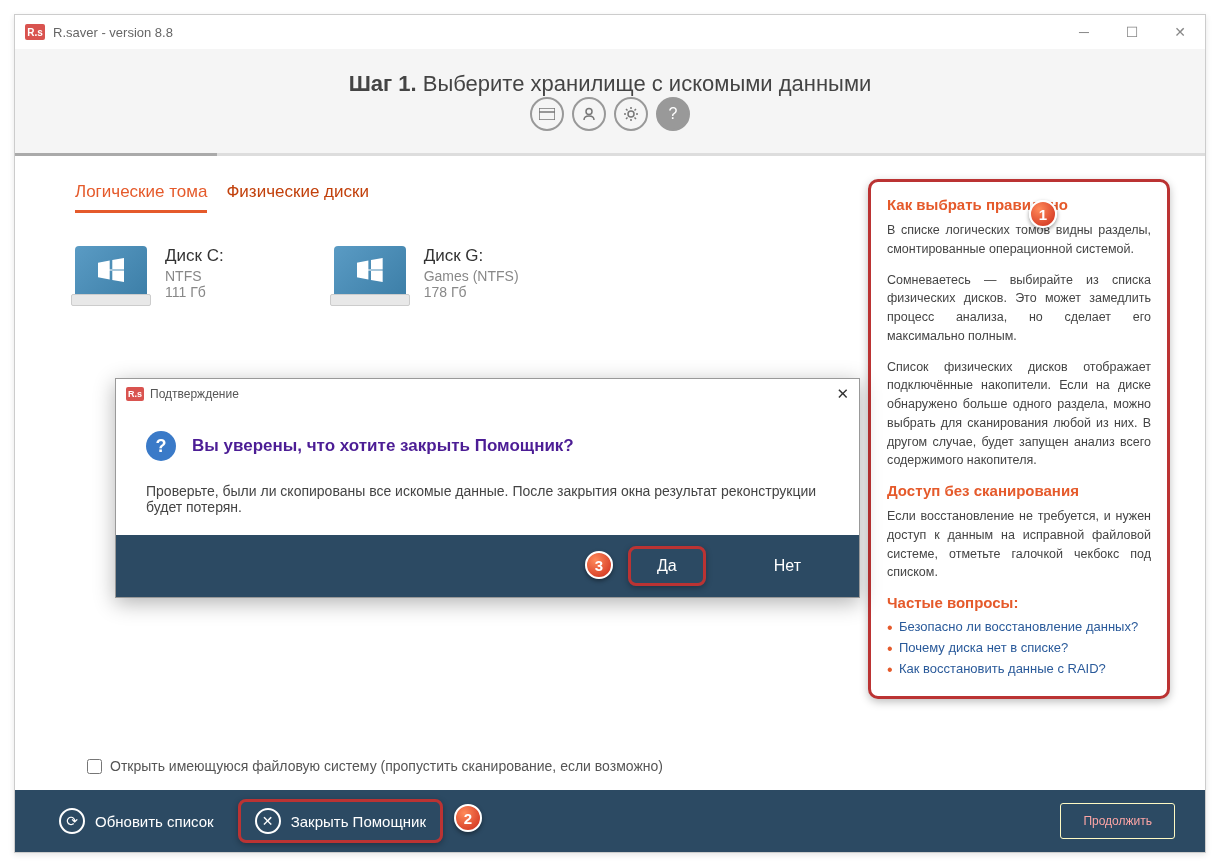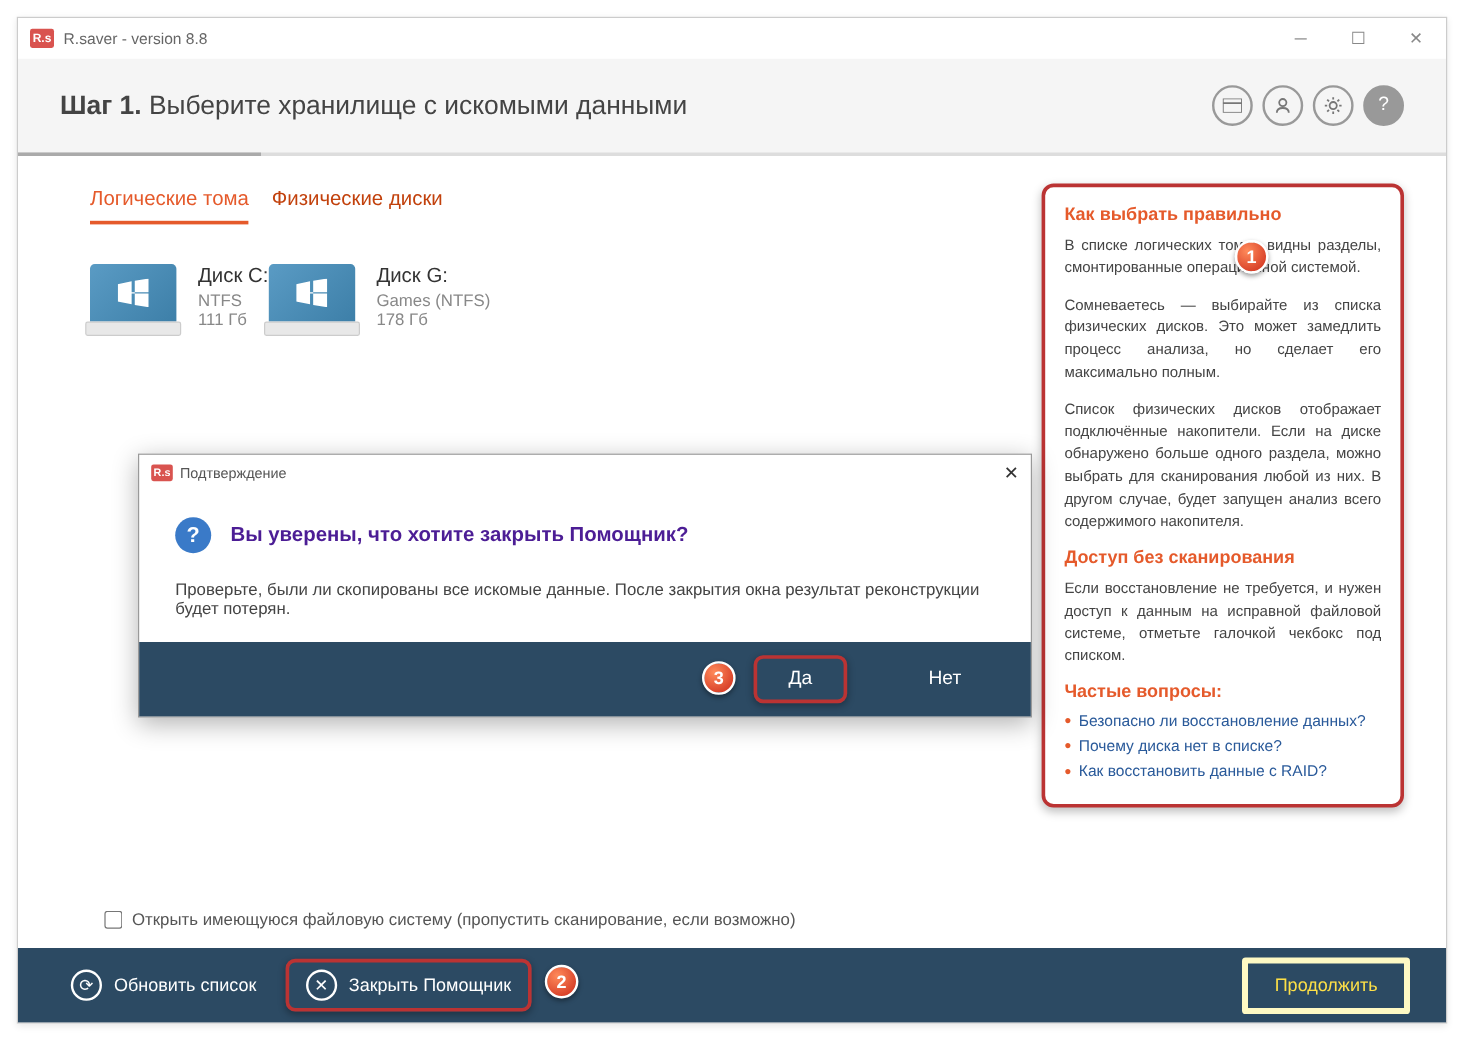--- a/index.html
+++ b/index.html
@@ -6,37 +6,37 @@
 body { font-family: "Segoe UI", Tahoma, sans-serif; background: #fff; width: 1220px; height: 864px; overflow: hidden; position: relative; }
 
 .window { width: 1192px; height: 839px; margin: 14px; background: #fff; border: 1px solid #ccc; position: relative; box-shadow: 0 2px 6px rgba(0,0,0,0.1); }
 
 .titlebar { height: 34px; display: flex; align-items: center; padding: 0 10px; background: #fff; }
 .titlebar-logo { width: 20px; height: 16px; background: #d9534f; color: #fff; font-size: 10px; font-weight: bold; display: flex; align-items: center; justify-content: center; margin-right: 8px; border-radius: 2px; }
 .titlebar-title { font-size: 13px; color: #666; flex: 1; }
 .titlebar-controls { display: flex; gap: 18px; }
 .titlebar-btn { width: 30px; height: 30px; display: flex; align-items: center; justify-content: center; color: #888; font-size: 14px; cursor: pointer; }
 
-.header { background: #f5f5f5; padding: 22px 35px; display: flex; align-items: center; }
+.header { background: #f5f5f5; padding: 22px 35px; display: flex; align-items: center; flex-direction: column; }
 .header-title { font-size: 22px; color: #444; flex: 1; }
 .header-title b { font-weight: 700; }
 .header-icons { display: flex; gap: 8px; }
 .header-icon { width: 34px; height: 34px; border: 2px solid #999; border-radius: 50%; display: flex; align-items: center; justify-content: center; color: #777; cursor: pointer; }
 .header-icon.help { background: #999; border-color: #999; color: #fff; }
 
 .progress-line { height: 3px; background: linear-gradient(to right, #aaa 0%, #aaa 17%, #ddd 17%, #ddd 100%); }
 
 .content { padding: 18px 35px 0 60px; display: flex; gap: 18px; position: relative; }
 
 .main-area { flex: 1; }
 .tabs { display: flex; gap: 19px; border-bottom: 1px solid transparent; margin-bottom: 32px; }
 .tab { padding: 8px 0; font-size: 17px; color: #c2410c; cursor: pointer; border-bottom: 3px solid transparent; }
 .tab.active { color: #e55a2b; border-bottom-color: #e55a2b; }
 
-.disks { display: flex; }
+.disks { display: flex; gap: 110px; }
 .disk { display: flex; gap: 18px; align-items: flex-start; cursor: pointer; }
 .disk-icon { width: 72px; height: 62px; position: relative; }
 .disk-icon .lid { width: 72px; height: 48px; background: linear-gradient(135deg, #5a9bc4, #3d7fa8); border-radius: 4px 4px 0 0; display: flex; align-items: center; justify-content: center; }
 .disk-icon .win { width: 26px; height: 24px; background: #fff; clip-path: polygon(0 20%, 45% 10%, 45% 48%, 0 48%, 0 52%, 45% 52%, 45% 90%, 0 80%, 0 48%, 55% 48%, 55% 8%, 100% 0, 100% 48%, 55% 48%, 55% 52%, 100% 52%, 100% 100%, 55% 92%, 55% 52%, 0 52%); }
 .disk-icon .base { width: 80px; height: 12px; background: #e8e8e8; border: 1px solid #ccc; border-radius: 2px; margin-left: -4px; }
 .disk-info .name { font-size: 17px; color: #333; margin-bottom: 2px; }
 .disk-info .fs { font-size: 14px; color: #888; }
 .disk-info .size { font-size: 14px; color: #888; }
 
 .side-panel { width: 302px; border: 3px solid #b33; border-radius: 10px; padding: 14px 16px; background: #fff; box-shadow: 0 3px 8px rgba(0,0,0,0.25); margin-top: 5px; position: relative; }
@@ -47,21 +47,21 @@
 .side-ul li::before { content: "•"; color: #e55a2b; position: absolute; left: -12px; font-size: 16px; }
 
 .checkbox-row { position: absolute; left: 72px; bottom: 78px; display: flex; align-items: center; gap: 8px; font-size: 14px; color: #555; }
 .checkbox-row input { width: 15px; height: 15px; }
 
 .footer { position: absolute; bottom: 0; left: 0; right: 0; height: 62px; background: #2c4a63; display: flex; align-items: center; padding: 0 30px; gap: 10px; }
 .footer-btn { display: flex; align-items: center; gap: 10px; color: #fff; font-size: 15px; padding: 10px 14px; cursor: pointer; }
 .footer-icon-circle { width: 26px; height: 26px; border: 2px solid #fff; border-radius: 50%; display: flex; align-items: center; justify-content: center; font-size: 14px; }
 .footer-close { border: 3px solid #b33; border-radius: 8px; box-shadow: 0 2px 6px rgba(0,0,0,0.3); padding: 6px 14px; position: relative; }
 .footer-spacer { flex: 1; }
-.continue-btn { border: 5px solid #fef9c3; color: #fde047; padding: 10px 22px; font-size: 15px; border-radius: 3px; cursor: pointer; }
+.continue-btn { border: 1px solid #fef9c3; color: #fca5a5; padding: 10px 22px; font-size: 12px; border-radius: 3px; cursor: pointer; }
 
 .dialog { position: absolute; left: 115px; top: 378px; width: 745px; background: #fff; border: 1px solid #999; box-shadow: 0 5px 20px rgba(0,0,0,0.3); }
 .dialog-title { display: flex; align-items: center; padding: 6px 10px; font-size: 12px; color: #555; }
 .dialog-title .logo { width: 18px; height: 14px; background: #d9534f; color: #fff; font-size: 9px; font-weight: bold; display: flex; align-items: center; justify-content: center; margin-right: 6px; border-radius: 2px; }
 .dialog-close { margin-left: auto; cursor: pointer; font-size: 15px; color: #333; }
 .dialog-body { padding: 22px 30px 20px 30px; }
 .dialog-q { display: flex; align-items: center; gap: 16px; margin-bottom: 22px; }
 .dialog-q-icon { width: 30px; height: 30px; background: #3a7ac8; border-radius: 50%; color: #fff; display: flex; align-items: center; justify-content: center; font-size: 18px; font-weight: bold; }
 .dialog-q-text { font-size: 17px; font-weight: 600; color: #4c1d95; }
 .dialog-msg { font-size: 14px; color: #444; }

